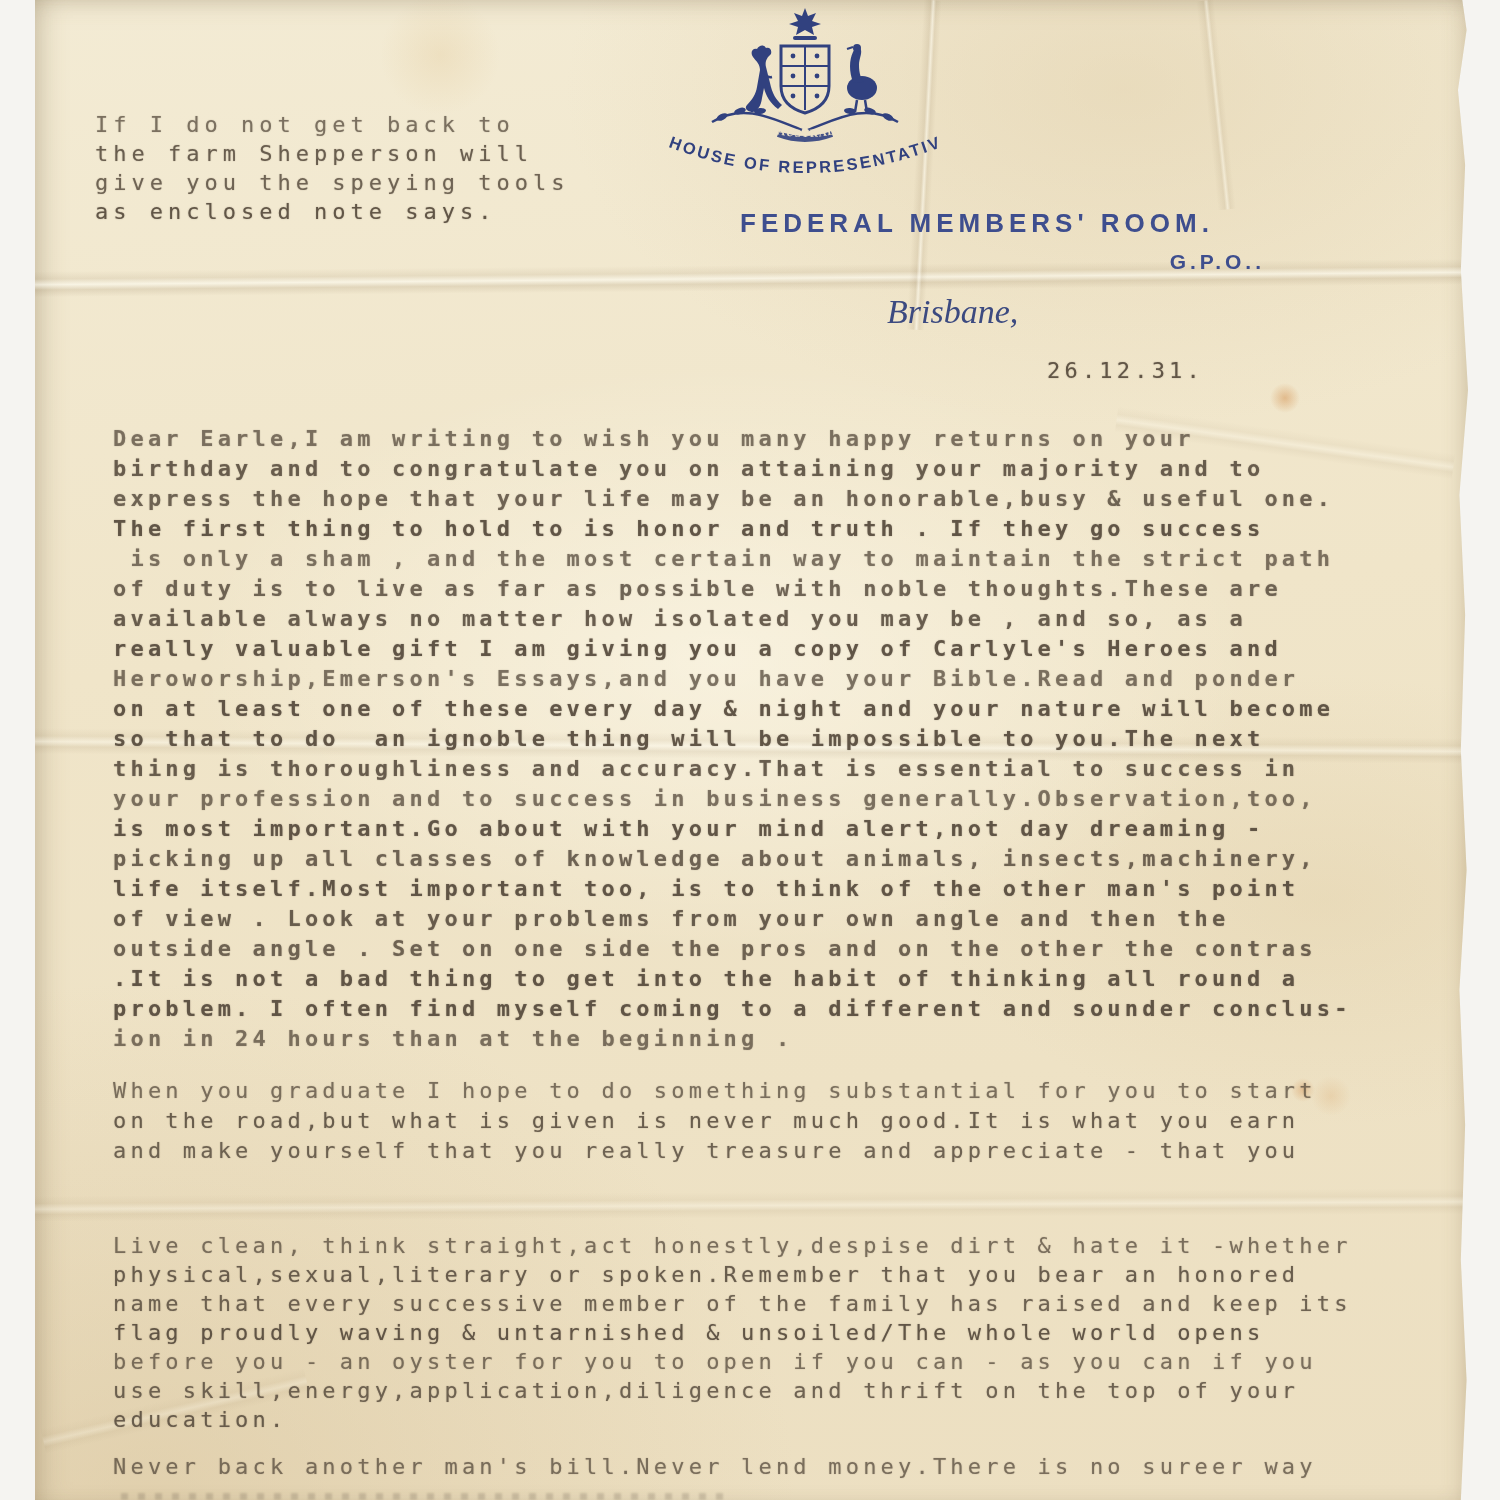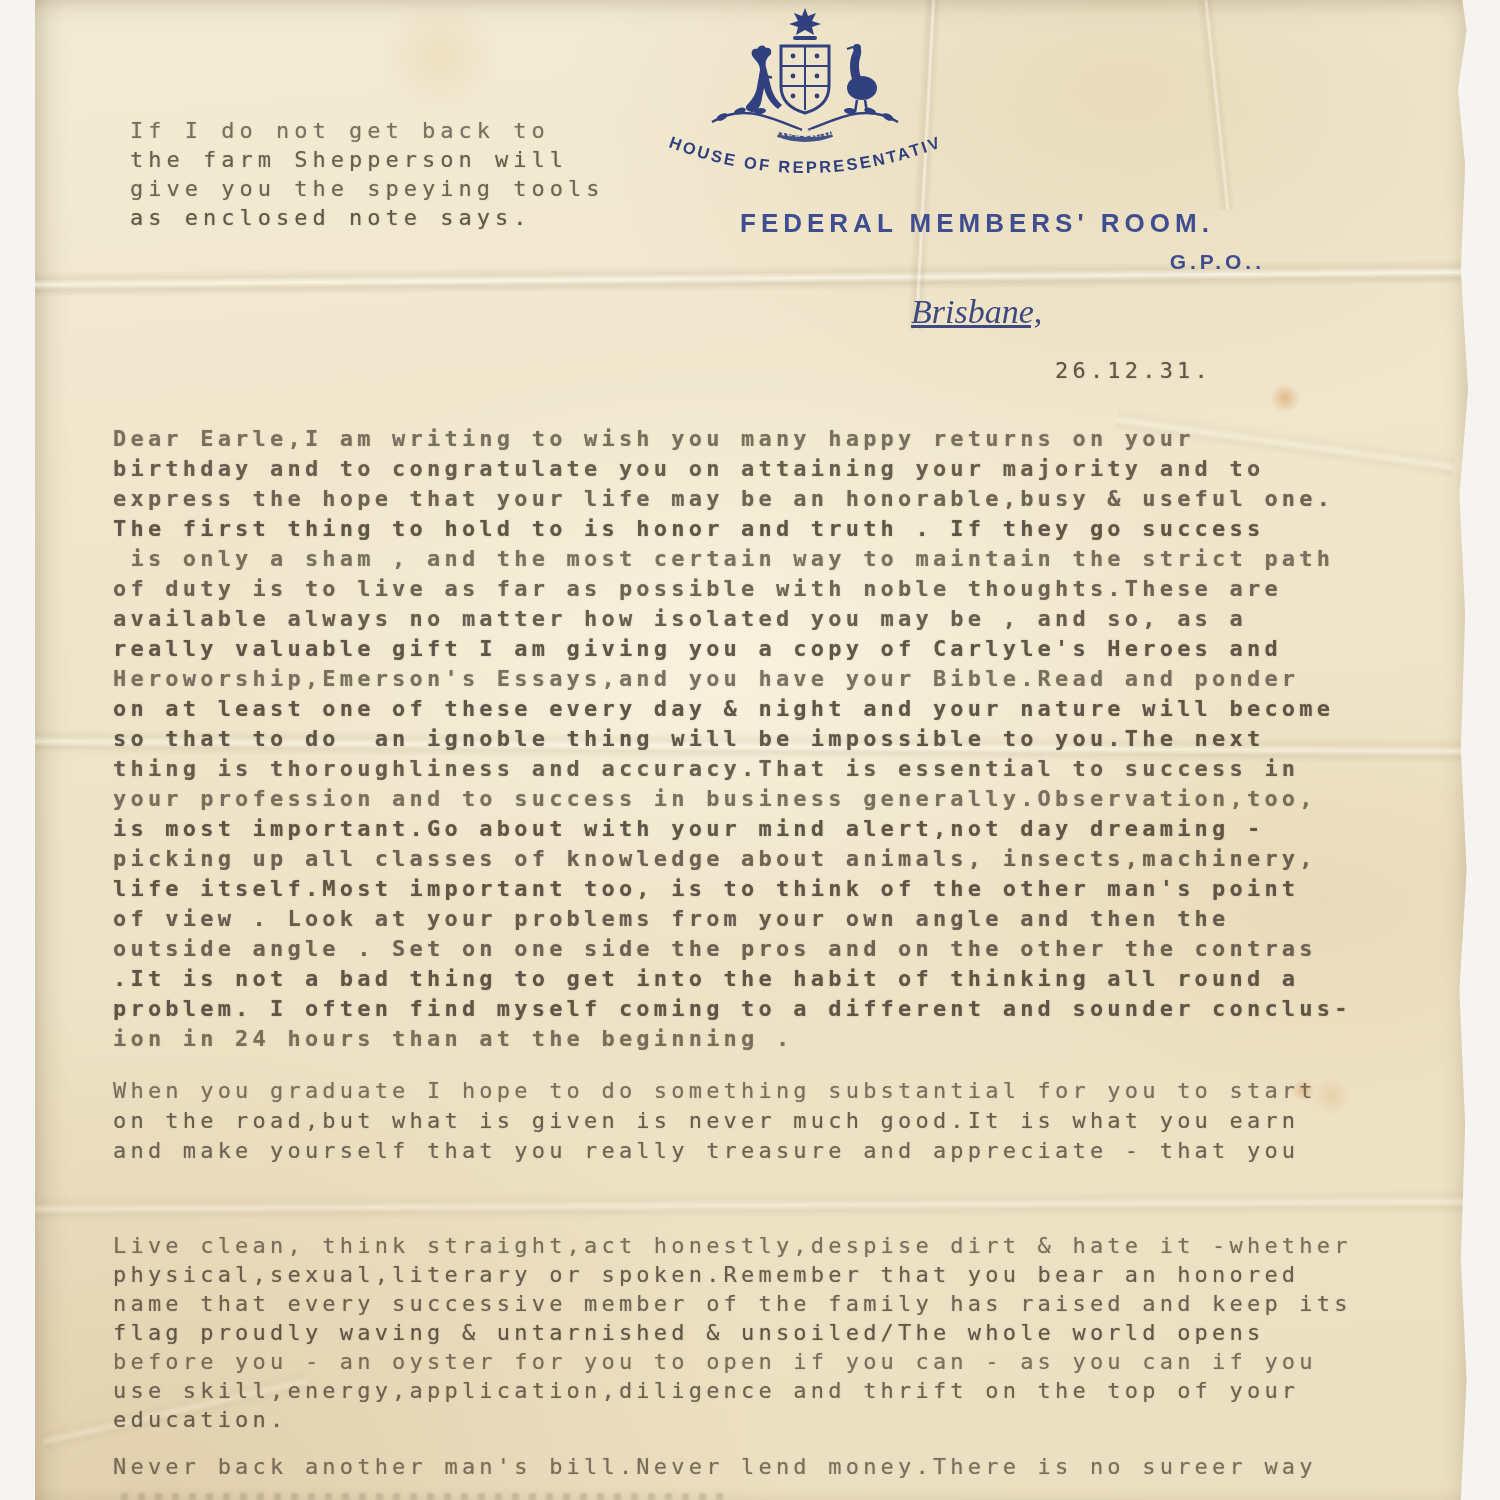--- a/index.html
+++ b/index.html
@@ -37,23 +37,23 @@
   .typed .line:nth-child(4n+1){opacity:.82}
   .typed .line:nth-child(5n+2){opacity:.94}
   .note .line{height:29px;line-height:29px;}
   .note{letter-spacing:5px;}
   .office{position:absolute;left:705px;top:208px;width:545px;text-align:left;
     font-family:"Liberation Sans",sans-serif;font-weight:700;font-size:26px;
     letter-spacing:5px;color:#3e4e8e;}
   .gpo{position:absolute;left:705px;top:250px;width:525px;text-align:right;
     font-family:"Liberation Sans",sans-serif;font-weight:700;font-size:21px;
     letter-spacing:4px;color:#3e4e8e;}
-  .city{position:absolute;left:876px;top:293px;font-family:"Liberation Serif",serif;
-    font-style:italic;font-size:34px;color:#3c4a80;text-decoration:underline;}
-  .date{top:358px;left:1012px;margin-left:8px;}
+  .city{position:absolute;left:852px;top:293px;font-family:"Liberation Serif",serif;
+    font-style:italic;font-size:34px;color:#3c4a80;}
+  .date{top:358px;left:1012px;}
   .p1{top:424px;left:78px;font-weight:bold;}
   .p2{top:1076px;left:78px;}
   .p3{top:1231px;left:78px;}
   .p3 .line{height:29px;line-height:29px;}
   .p4{top:1452px;left:78px;}
   .clipped-frag{position:absolute;left:86px;top:1493px;width:610px;height:7px;opacity:.45;
     background:repeating-linear-gradient(90deg,rgba(90,79,66,0.45) 0 7px,transparent 7px 17px);
     filter:blur(1px);}
   .crest{position:absolute;left:615px;top:4px;width:310px;height:200px;}
 </style>
@@ -117,21 +117,21 @@
       <text font-family="Liberation Sans,sans-serif" font-size="16.5" font-weight="bold" fill="#31417f" letter-spacing="2.5">
         <textPath href="#houseArc" startOffset="2">HOUSE OF REPRESENTATIVES</textPath>
       </text>
     </svg>
 
     <div class="office">FEDERAL MEMBERS' ROOM.</div>
     <div class="gpo">G.P.O..</div>
     <div class="city">Brisbane,</div>
     <div class="typed date">26.12.31.</div>
 
-    <div class="typed note" style="top:116px;left:60px;margin-left:35px;"><span class="line">If I do not get back to</span><span class="line">the farm Shepperson will</span><span class="line">give you the speying tools</span><span class="line">as enclosed note says.</span></div>
+    <div class="typed note" style="top:110px;left:60px;"><span class="line">If I do not get back to</span><span class="line">the farm Shepperson will</span><span class="line">give you the speying tools</span><span class="line">as enclosed note says.</span></div>
 
     <div class="typed p1"><span class="line">Dear Earle,I am writing to wish you many happy returns on your</span><span class="line">birthday and to congratulate you on attaining your majority and to</span><span class="line">express the hope that your life may be an honorable,busy &amp; useful one.</span><span class="line">The first thing to hold to is honor and truth . If they go success</span><span class="line"> is only a sham , and the most certain way to maintain the strict path</span><span class="line">of duty is to live as far as possible with noble thoughts.These are</span><span class="line">available always no matter how isolated you may be , and so, as a</span><span class="line">really valuable gift I am giving you a copy of Carlyle's Heroes and</span><span class="line">Heroworship,Emerson's Essays,and you have your Bible.Read and ponder</span><span class="line">on at least one of these every day &amp; night and your nature will become</span><span class="line">so that to do  an ignoble thing will be impossible to you.The next</span><span class="line">thing is thoroughliness and accuracy.That is essential to success in</span><span class="line">your profession and to success in business generally.Observation,too,</span><span class="line">is most important.Go about with your mind alert,not day dreaming -</span><span class="line">picking up all classes of knowledge about animals, insects,machinery,</span><span class="line">life itself.Most important too, is to think of the other man's point</span><span class="line">of view . Look at your problems from your own angle and then the</span><span class="line">outside angle . Set on one side the pros and on the other the contras</span><span class="line">.It is not a bad thing to get into the habit of thinking all round a</span><span class="line">problem. I often find myself coming to a different and sounder conclus-</span><span class="line">ion in 24 hours than at the beginning .</span></div>
     <div class="typed p2"><span class="line">When you graduate I hope to do something substantial for you to start</span><span class="line">on the road,but what is given is never much good.It is what you earn</span><span class="line">and make yourself that you really treasure and appreciate - that you</span></div>
     <div class="typed p3"><span class="line">Live clean, think straight,act honestly,despise dirt &amp; hate it -whether</span><span class="line">physical,sexual,literary or spoken.Remember that you bear an honored</span><span class="line">name that every successive member of the family has raised and keep its</span><span class="line">flag proudly waving &amp; untarnished &amp; unsoiled/The whole world opens</span><span class="line">before you - an oyster for you to open if you can - as you can if you</span><span class="line">use skill,energy,application,diligence and thrift on the top of your</span><span class="line">education.</span></div>
     <div class="typed p4"><span class="line">Never back another man's bill.Never lend money.There is no sureer way</span></div>
     <div class="clipped-frag"></div>
 
     <div style="position:absolute;left:1238px;top:386px;width:26px;height:26px;"></div>
     <div style="position:absolute;left:1256px;top:1078px;width:24px;height:24px;"></div>
   </div>

